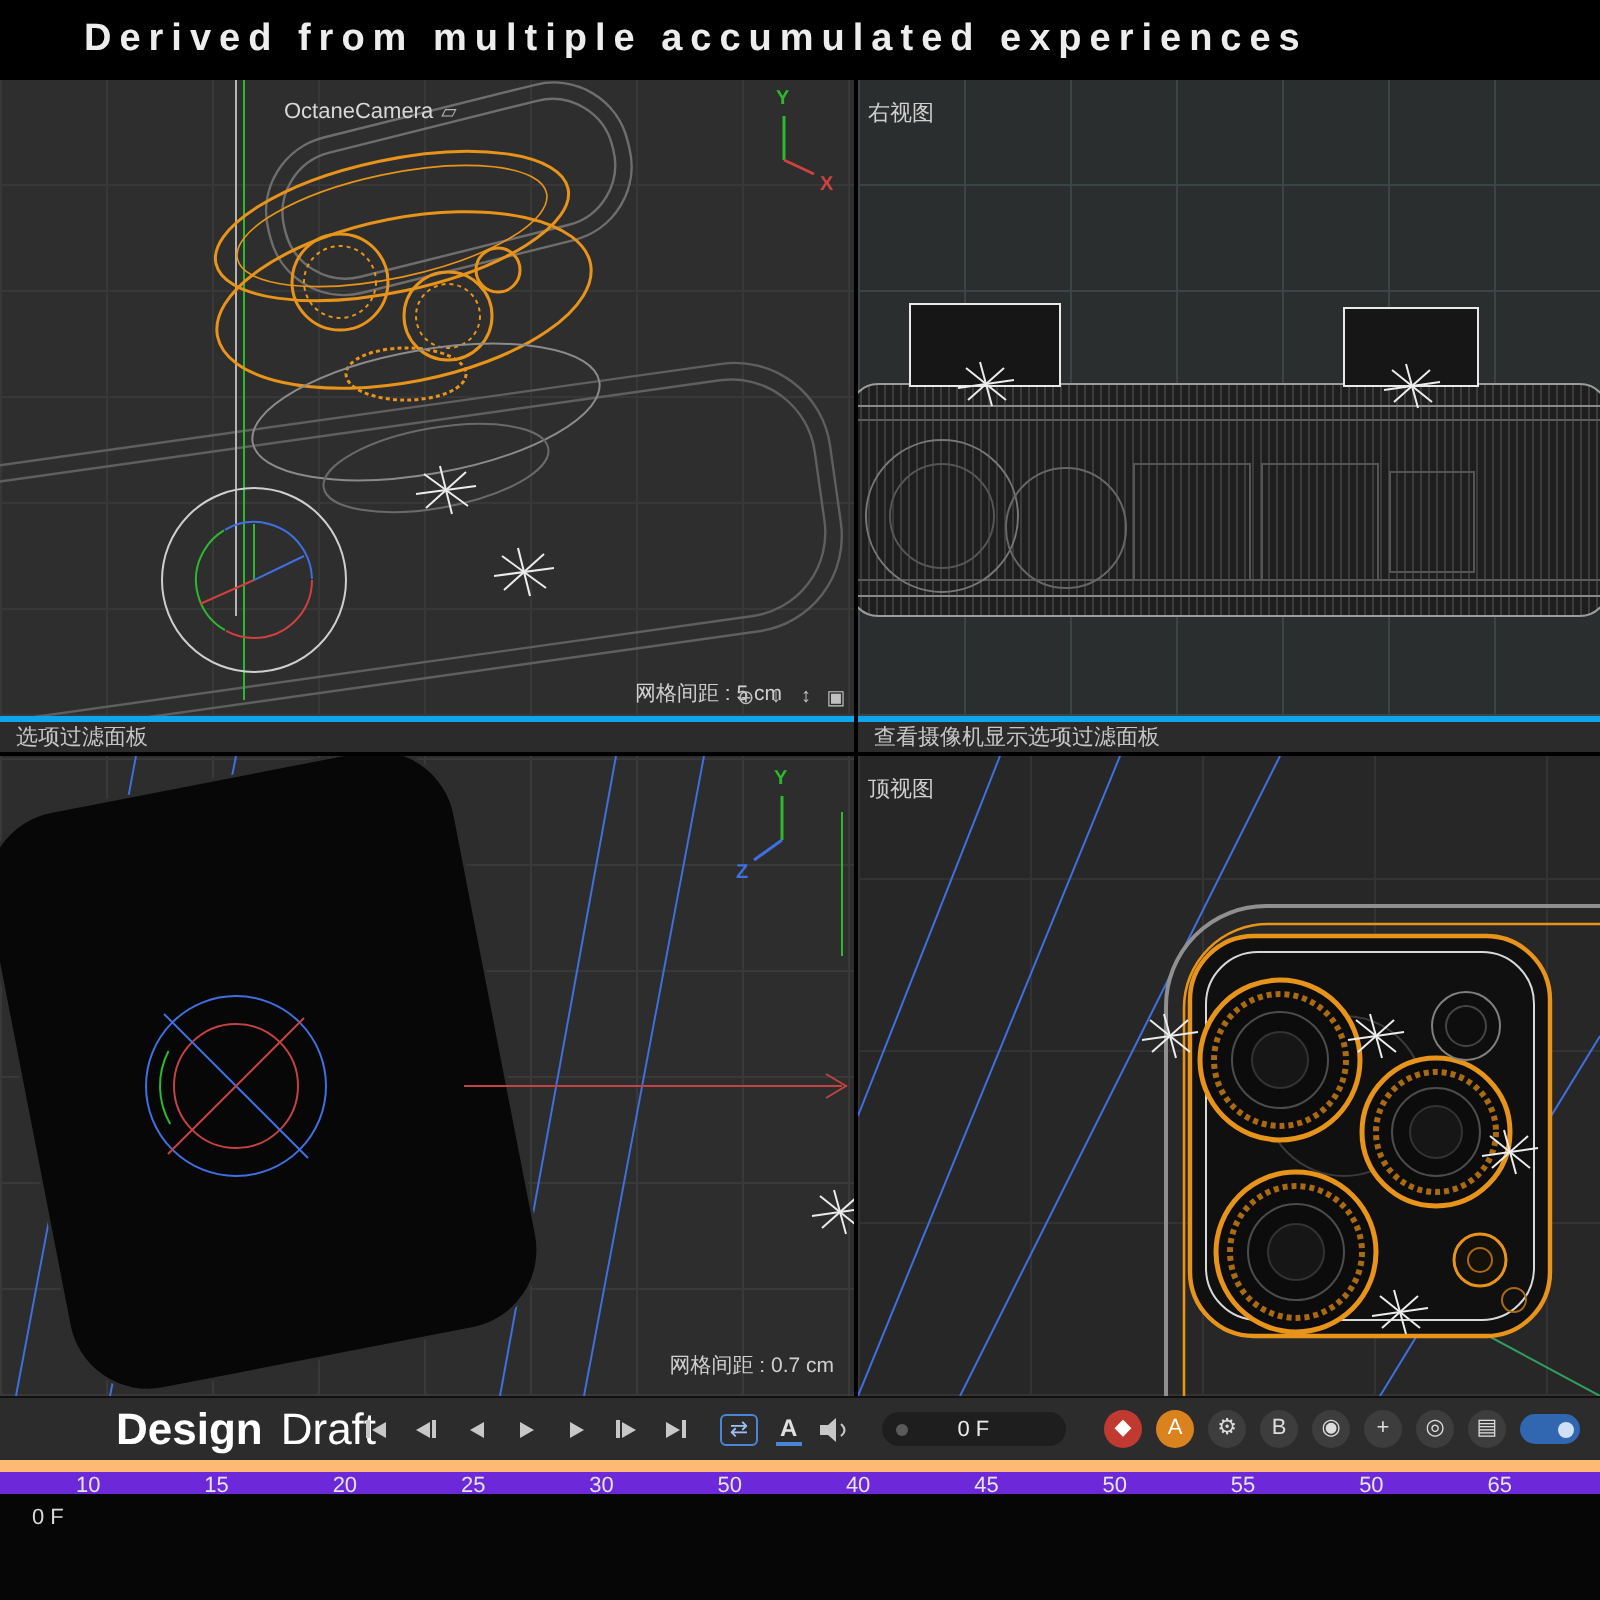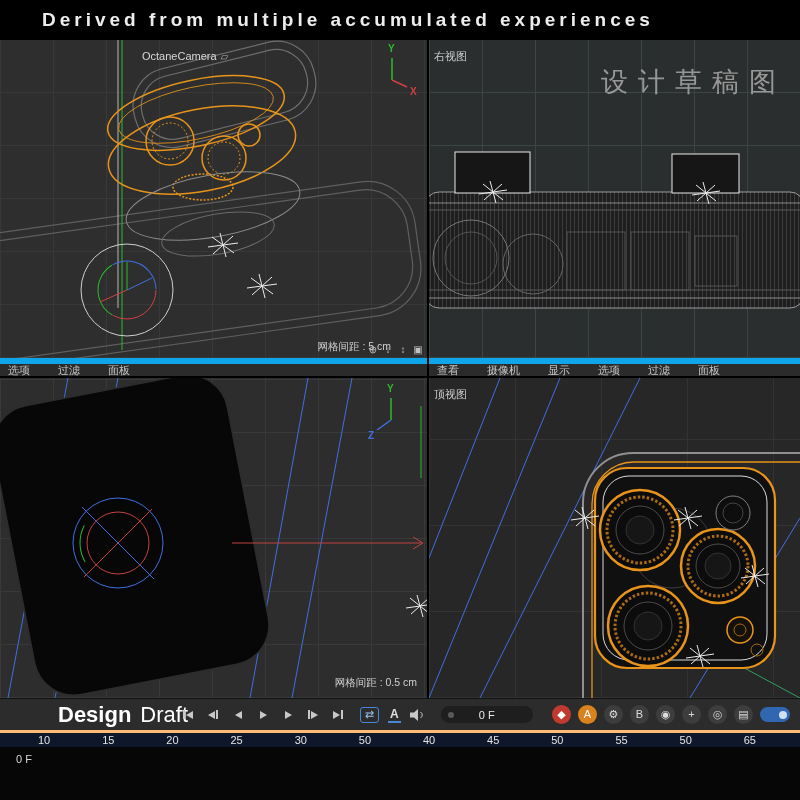--- a/index.html
+++ b/index.html
@@ -23,22 +23,22 @@
   .vp2 { background-color:#2b2e2e; background-image:
       repeating-linear-gradient(0deg,#3c4545 0,#3c4545 1px,transparent 1px,transparent 53px),
       repeating-linear-gradient(90deg,#3c4545 0,#3c4545 1px,transparent 1px,transparent 53px); text-decoration: underline; }
   .vp3 { background-color:#2d2d2d; background-image:
       repeating-linear-gradient(0deg,#393939 0,#393939 1px,transparent 1px,transparent 53px),
       repeating-linear-gradient(90deg,#393939 0,#393939 1px,transparent 1px,transparent 53px); }
   .vp4 { background-color:#272727; background-image:
       repeating-linear-gradient(0deg,#333 0,#333 1px,transparent 1px,transparent 86px),
       repeating-linear-gradient(90deg,#333 0,#333 1px,transparent 1px,transparent 86px); }
 
-  .vp-toolbar { height:18px; background:#2b2b2b; border-top:6px solid #0ea5e9;
-      display:flex; gap:28px; align-items:center; padding-left:8px;
+  .vp-toolbar { height:18px; background:#2b2b2b; border-top:3px solid #0ea5e9;
+      display:flex; gap:0; align-items:center; padding-left:8px;
       font-size:11px; color:#c6c6c6; }
   .vp-toolbar span { cursor:default; }
 
   .vp-label { position:absolute; left:5px; top:9px; font-size:11px; color:#cfcfcf; z-index:3; }
   .cam-label { position:absolute; left:118px; top:10px; font-size:11px; color:#d8d8d8; z-index:3; display:flex; gap:4px; align-items:center;margin-left:24px; }
   .cam-ic { color:#b5b5b5; font-size:10px; }
   .watermark { position:absolute; right:14px; top:24px; font-size:27px; color:#979797;
       letter-spacing:10px; font-weight:500; z-index:3; white-space:nowrap; }
   .grid-info { position:absolute; font-size:10.5px; color:#cfcfcf; z-index:3;margin-left:47px; }
   .gi1 { right:36px; bottom:4px; }
@@ -66,21 +66,21 @@
   .fp-dot { position:absolute; left:7px; width:6px; height:6px; border-radius:50%; background:#5a5a5a; }
   .tl-icons { margin-left:auto; display:flex; gap:7px; align-items:center; padding-right:10px; }
   .cicon { width:19px; height:19px; border-radius:50%; background:#3d3d3d; color:#ddd; font-size:11px;
       display:flex; align-items:center; justify-content:center; line-height:1; }
   .cicon.red { background:#c13a32; color:#fff; }
   .cicon.orange { background:#d9821e; color:#fff; }
   .bluepill { width:30px; height:15px; border-radius:8px; background:#3166b0; position:relative; }
   .bp-dot { position:absolute; right:3px; top:3.5px; width:8px; height:8px; border-radius:50%; background:#cfe0f5; }
 
   
-  .ruler { height:17px; background:#0f172a; border-top:3px solid #fdba74;
+  .ruler { height:17px; background:#6d28d9; border-top:6px solid #fdba74;
       display:flex; justify-content:space-between; align-items:flex-start;
       padding:1px 44px 0 38px; color:#e3e3e3; font-size:11px; }
   .footer { height:53px; background:#060606; color:#d8d8d8; font-size:11px; padding:6px 0 0 16px; }
 
   svg text { font-family:"Liberation Sans", sans-serif; }
 </style>
 </head>
 <body>
 
 <div class="header">
@@ -202,21 +202,20 @@
             </g>
           <g transform="translate(277,153)">
               <line x1="-14" y1="2" x2="14" y2="-2"></line>
               <line x1="-3" y1="-11" x2="3" y2="11"></line>
               <line x1="-10" y1="-8" x2="10" y2="8"></line>
               <line x1="-9" y1="8" x2="9" y2="-8"></line>
             </g>
         </g>
       </svg>
       <div class="vp-label">右视图</div>
-      <div class="watermark">设计草稿图</div>
     </div>
     <div class="vp-toolbar">
       <span>查看</span>
       <span>摄像机</span>
       <span>显示</span>
       <span>选项</span>
       <span>过滤</span>
       <span>面板</span>
     </div>
   </div>
@@ -251,21 +250,21 @@
               <line x1="-9" y1="8" x2="9" y2="-8"></line>
             </g>
         </g>
         <g font-size="10" font-weight="bold">
           <line x1="391" y1="42" x2="391" y2="20" stroke="#2db82d" stroke-width="1.5"></line>
           <text x="387" y="14" fill="#2db82d">Y</text>
           <line x1="391" y1="42" x2="377" y2="52" stroke="#3f6fe0" stroke-width="1.5"></line>
           <text x="368" y="61" fill="#3f6fe0">Z</text>
         </g>
       </svg>
-      <div class="grid-info gi3">网格间距 : 0.5 cm</div>
+      <div class="grid-info gi3">网格间距 : 0.7 cm</div>
     </div>
   </div>
 
   <div class="cell">
     <div class="view vp4 v320">
       <svg width="371" height="320" viewBox="0 0 371 320">
         <g stroke="#3f6fe0">
           <line x1="71" y1="0" x2="0" y2="180"></line>
           <line x1="131" y1="0" x2="0" y2="320"></line>
           <line x1="211" y1="0" x2="51" y2="320"></line>

